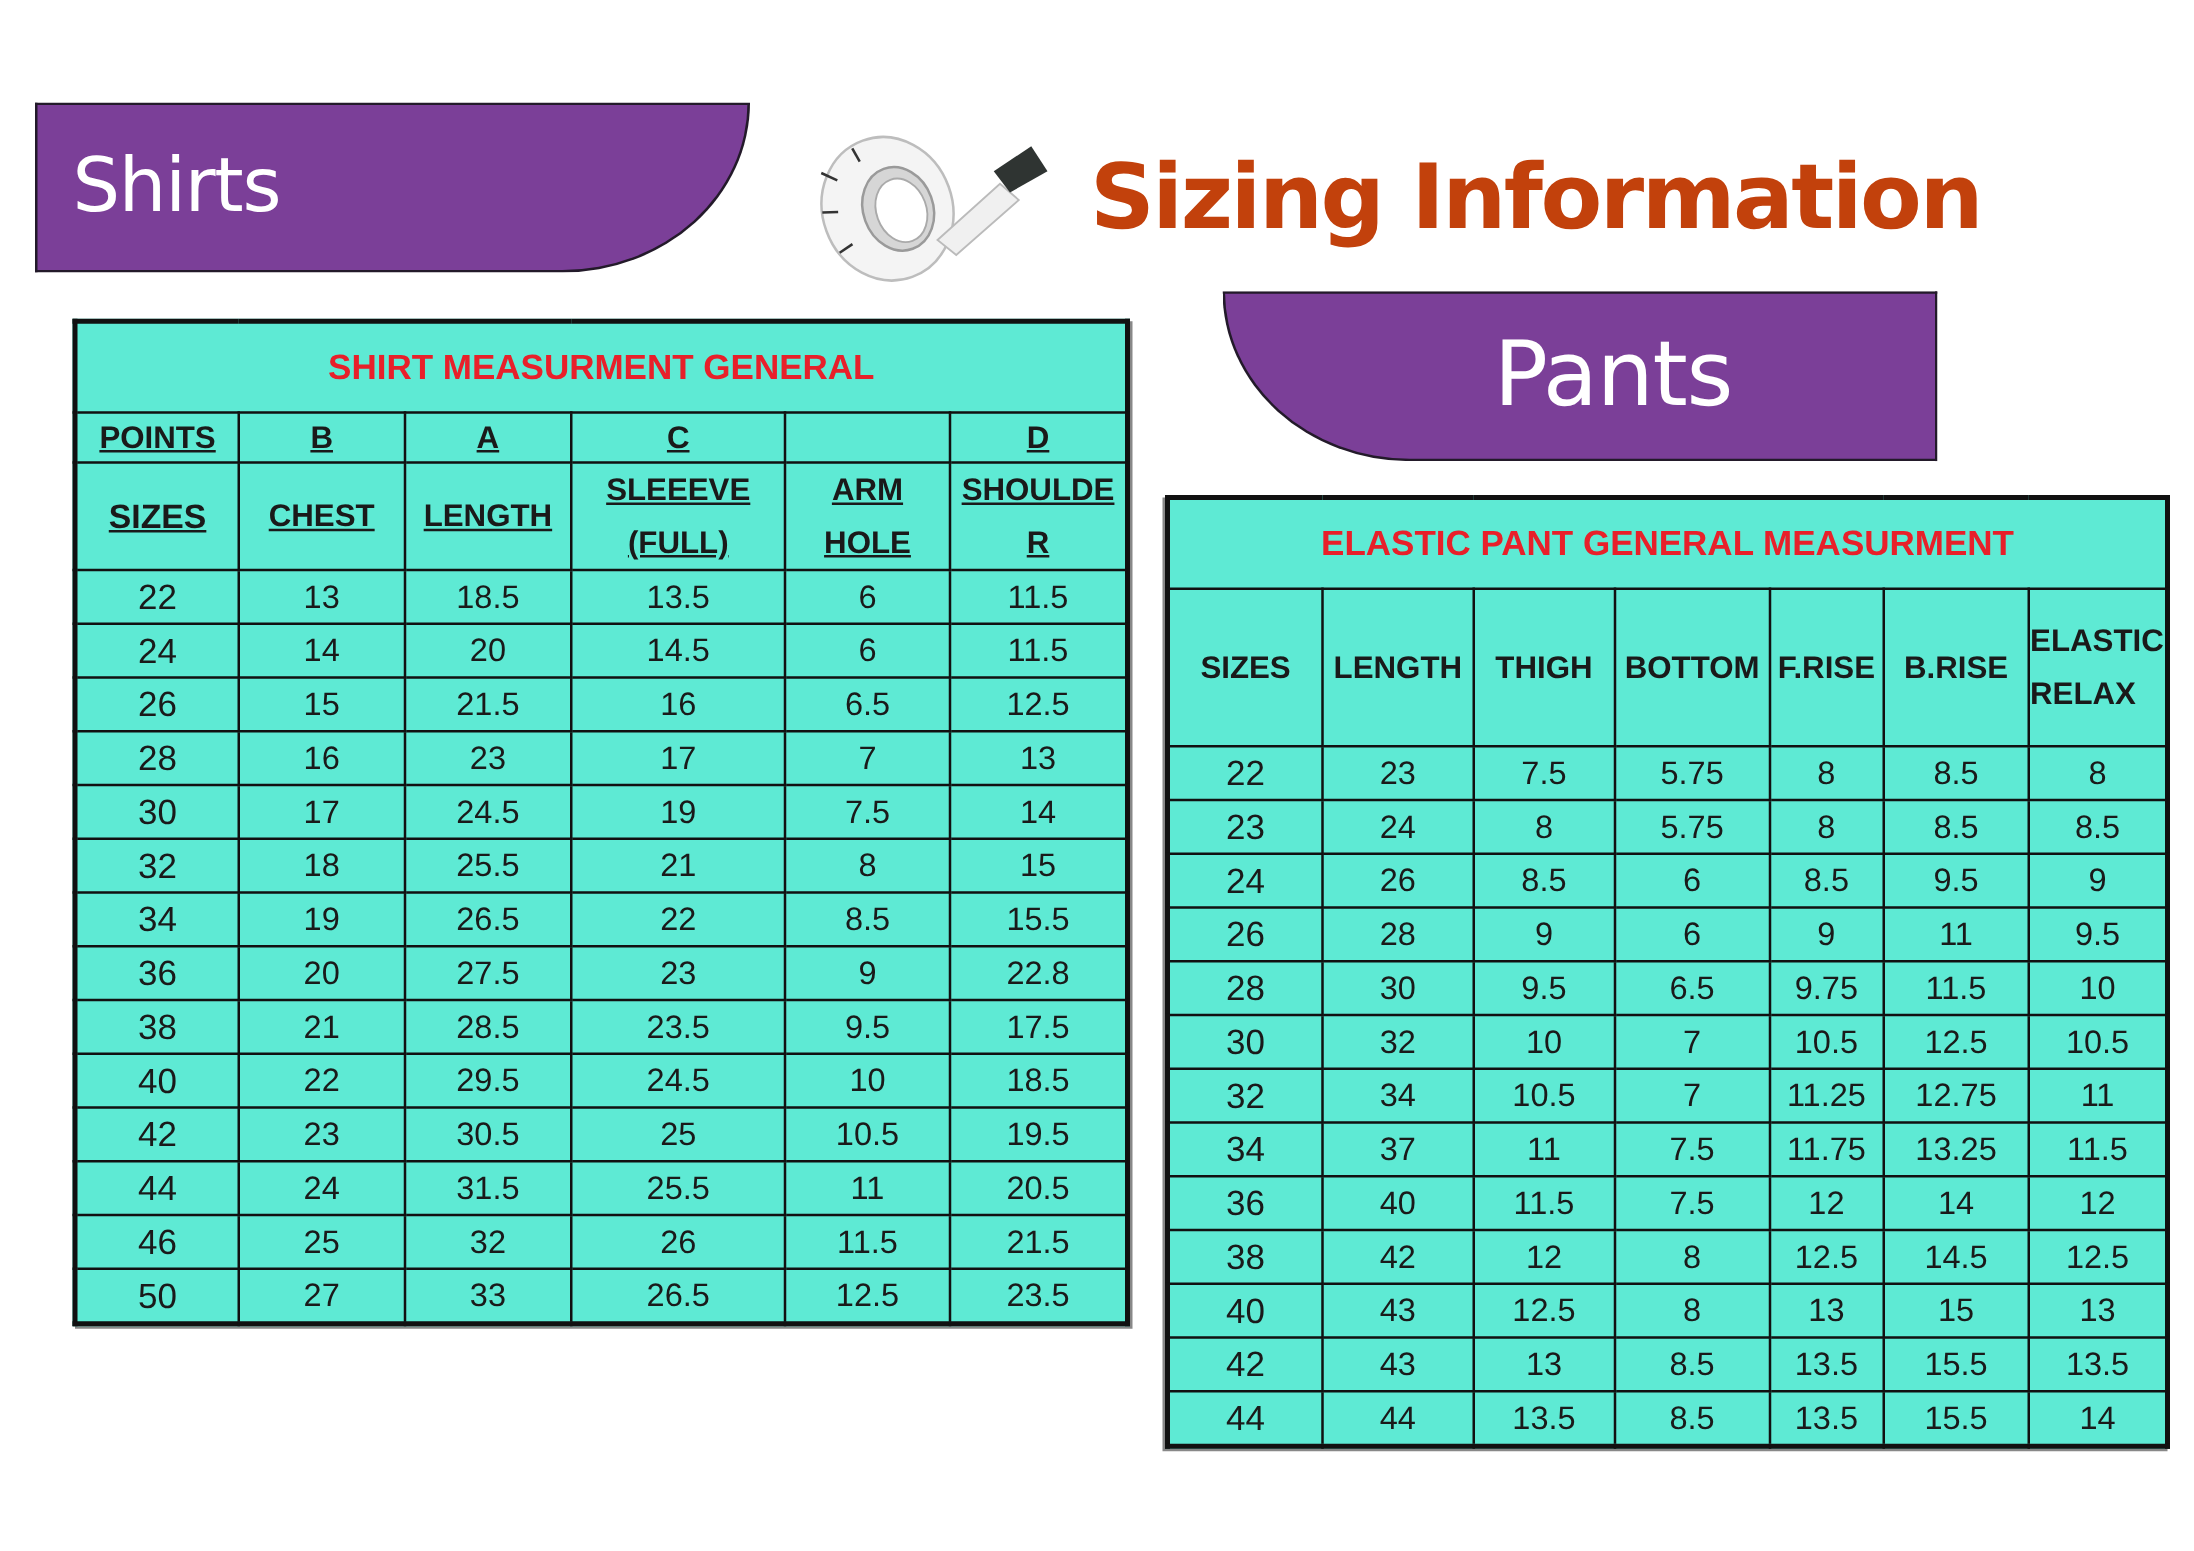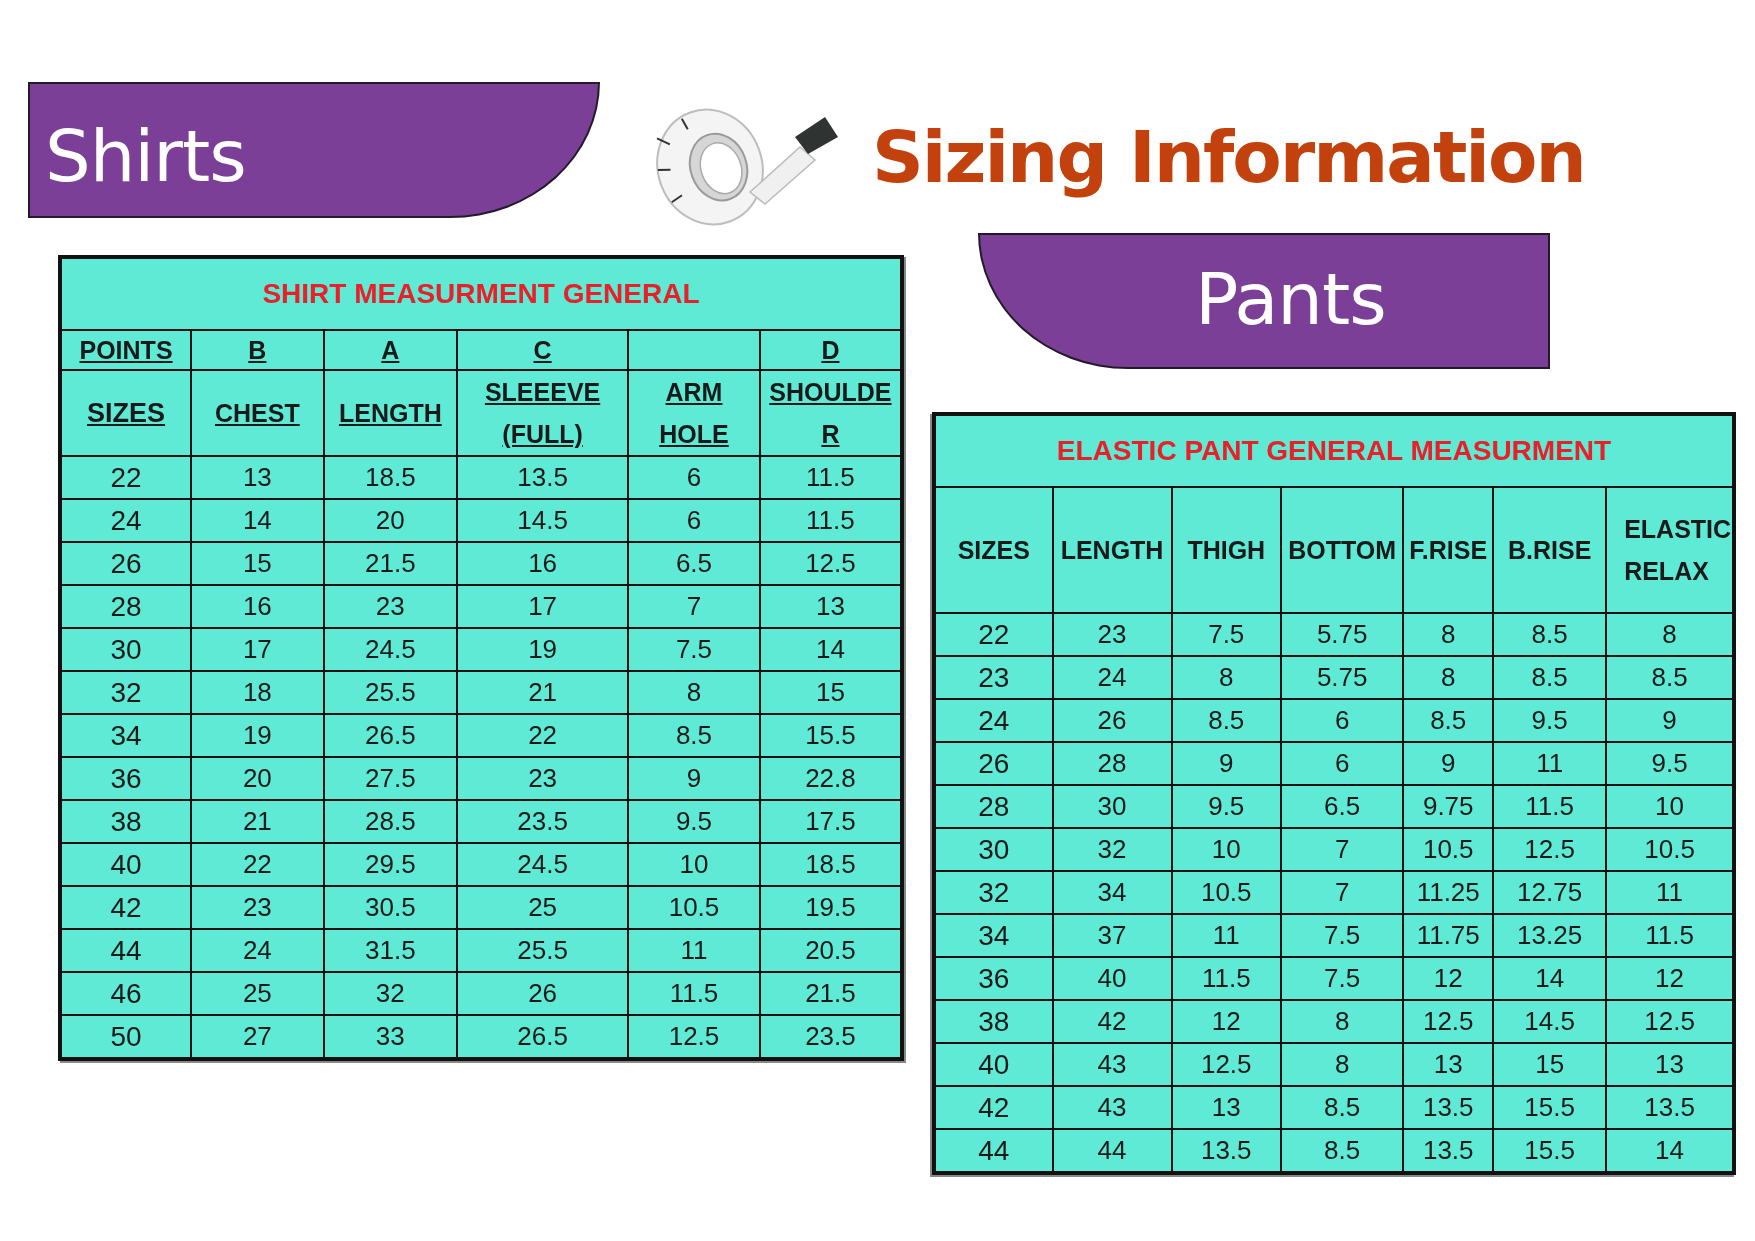--- a/index.html
+++ b/index.html
@@ -1,38 +1,38 @@
 <!DOCTYPE html>
 <html><head>
 <meta charset="utf-8">
 <style>
   html, body { margin: 0; padding: 0; background: #ffffff; }
   body { width: 1755px; height: 1241px; position: relative; overflow: hidden; font-family: "Liberation Sans", sans-serif; }
 
   .banner { position: absolute; background: #7b3f98; color: #ffffff; box-sizing: border-box; border: 2px solid #231a2a; }
   .banner-shirts { left: 28px; top: 82px; width: 572px; height: 136px; border-radius: 0 0 150px 0 / 0 0 136px 0; }
-  .banner-shirts .label { position: absolute; left: 15px; top: 30px; font-size: 72px; font-family: "DejaVu Sans", sans-serif; font-weight: normal; letter-spacing: -1px; text-align: center; }
+  .banner-shirts .label { position: absolute; left: 28px; top: 30px; font-size: 60px; font-family: "DejaVu Sans", sans-serif; font-weight: normal; letter-spacing: -1px; text-align: center; }
   .banner-pants { left: 978px; top: 233px; width: 572px; height: 136px; border-radius: 0 0 0 150px / 0 0 0 136px; text-decoration: underline; }
   .banner-pants .label { position: absolute; left: 215px; top: 22px; font-size: 72px; font-family: "DejaVu Sans", sans-serif; letter-spacing: -1px; }
 
   .tape { position: absolute; left: 640px; top: 92px; width: 200px; height: 140px; }
   .page-title { position: absolute; left: 872px; top: 115px; font-size: 72px; font-weight: bold; color: #c2410c; font-family: "DejaVu Sans", sans-serif; letter-spacing: -2px; }
 
   table { border-collapse: collapse; position: absolute; background: #5eead4; font-family: "Liberation Sans", sans-serif; }
   td, th { border: 2px solid #111; text-align: center; padding: 0; color: #1a1a1a; }
   .t-title { color: #e8202a; font-weight: bold; font-size: 28px; height: 70px; }
 
   #shirt-table { left: 58px; top: 255px; width: 846px; border: 4px solid #111; box-shadow: 2px 2px 0 #888; }
   #shirt-table .hdr { font-weight: bold; font-size: 25px; text-decoration: underline; }
   #shirt-table tr.points td { height: 38px; }
   #shirt-table tr.names td { height: 80px; line-height: 42px; }
   #shirt-table tbody td { height: 41px; font-size: 26px; }
   #shirt-table .sz { font-size: 28px; }
 
-  #pants-table { left: 932px; top: 396px; width: 804px; border: 4px solid #111; box-shadow: -2px 2px 0 #888; margin-top: 16px; }
+  #pants-table { left: 932px; top: 396px; width: 804px; border: 4px solid #111; box-shadow: -2px 2px 0 #888; }
   #pants-table .hdr { font-weight: bold; font-size: 25px; height: 124px; line-height: 42px; }
   #pants-table tbody td { height: 41px; font-size: 26px; }
   #pants-table .sz { font-size: 28px; }
 </style>
 </head>
 <body>
 
 <div class="banner banner-shirts">
   <span class="label">Shirts</span>
 </div>
@@ -202,21 +202,21 @@
     <tr>
       <td colspan="7" class="t-title">ELASTIC PANT GENERAL MEASURMENT</td>
     </tr>
     <tr>
       <td class="hdr" style="width:125px"><span>SIZES</span></td>
       <td class="hdr" style="width:120px"><span>LENGTH</span></td>
       <td class="hdr" style="width:114px"><span>THIGH</span></td>
       <td class="hdr" style="width:123px"><span>BOTTOM</span></td>
       <td class="hdr" style="width:90px"><span>F.RISE</span></td>
       <td class="hdr" style="width:117px"><span>B.RISE</span></td>
-      <td class="hdr" style="width:108px;text-align:left;padding-left:17px"><span>ELASTIC</span><br><span>RELAX</span></td>
+      <td class="hdr" style="width:108px;text-align:left;padding-left:0"><span>ELASTIC</span><br><span>RELAX</span></td>
     </tr>
   </thead>
   <tbody id="pants-body">
       <tr>
         <td class="sz">22</td>
         <td>23</td>
         <td>7.5</td>
         <td>5.75</td>
         <td>8</td>
         <td>8.5</td>

